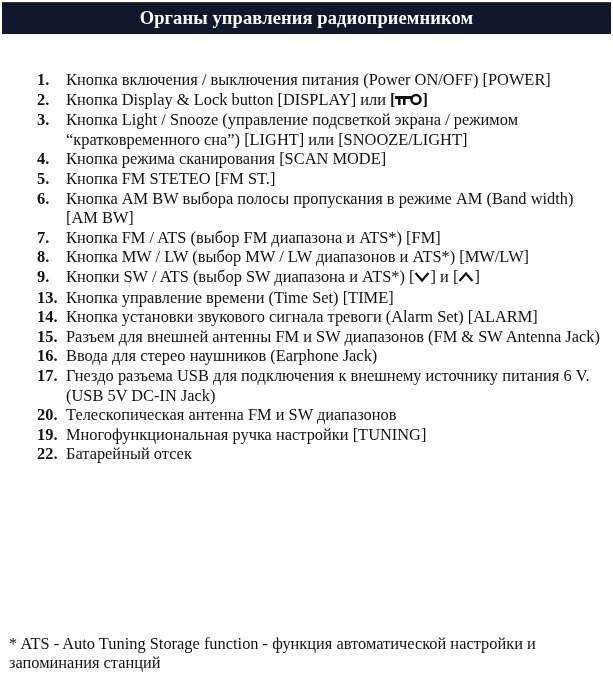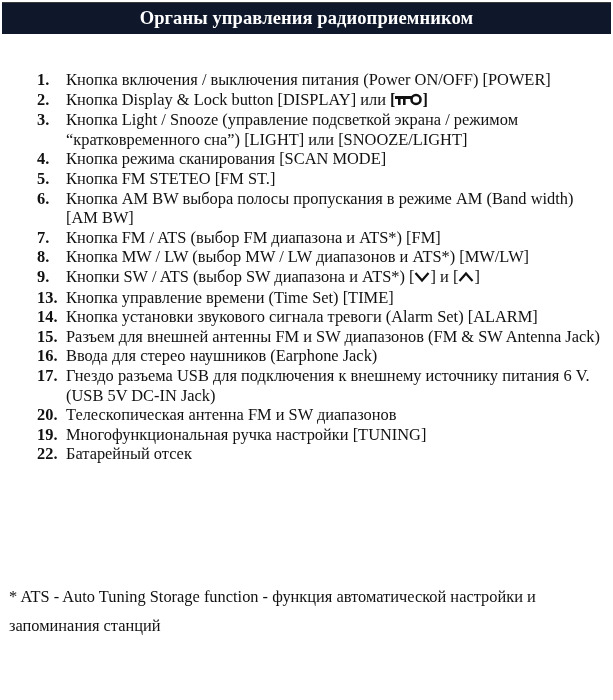--- a/index.html
+++ b/index.html
@@ -23,22 +23,22 @@
     font-size: 16.4px; line-height: 19.6px;
   }
   .item { display: flex; }
   .num { width: 29px; flex: 0 0 29px; font-weight: bold; }
   .body { flex: 1; }
   .b { font-weight: normal; }
   .glyph { font-weight: bold; display: inline-block; }
   .key-icon { display: inline-block; vertical-align: -1px; }
   .chev-icon { display: inline-block; vertical-align: -1px; }
   .footnote {
-    position: absolute; left: 9px; top: 582px; width: 590px;
-    font-size: 16.4px; line-height: 29px;
+    position: absolute; left: 9px; top: 634px; width: 590px;
+    font-size: 16.4px; line-height: 19px;
   }
 </style>
 </head>
 <body>
 
 <div class="header">
   <span class="header-title">Органы управления радиоприемником</span>
 </div>
 
 <ol class="list">

